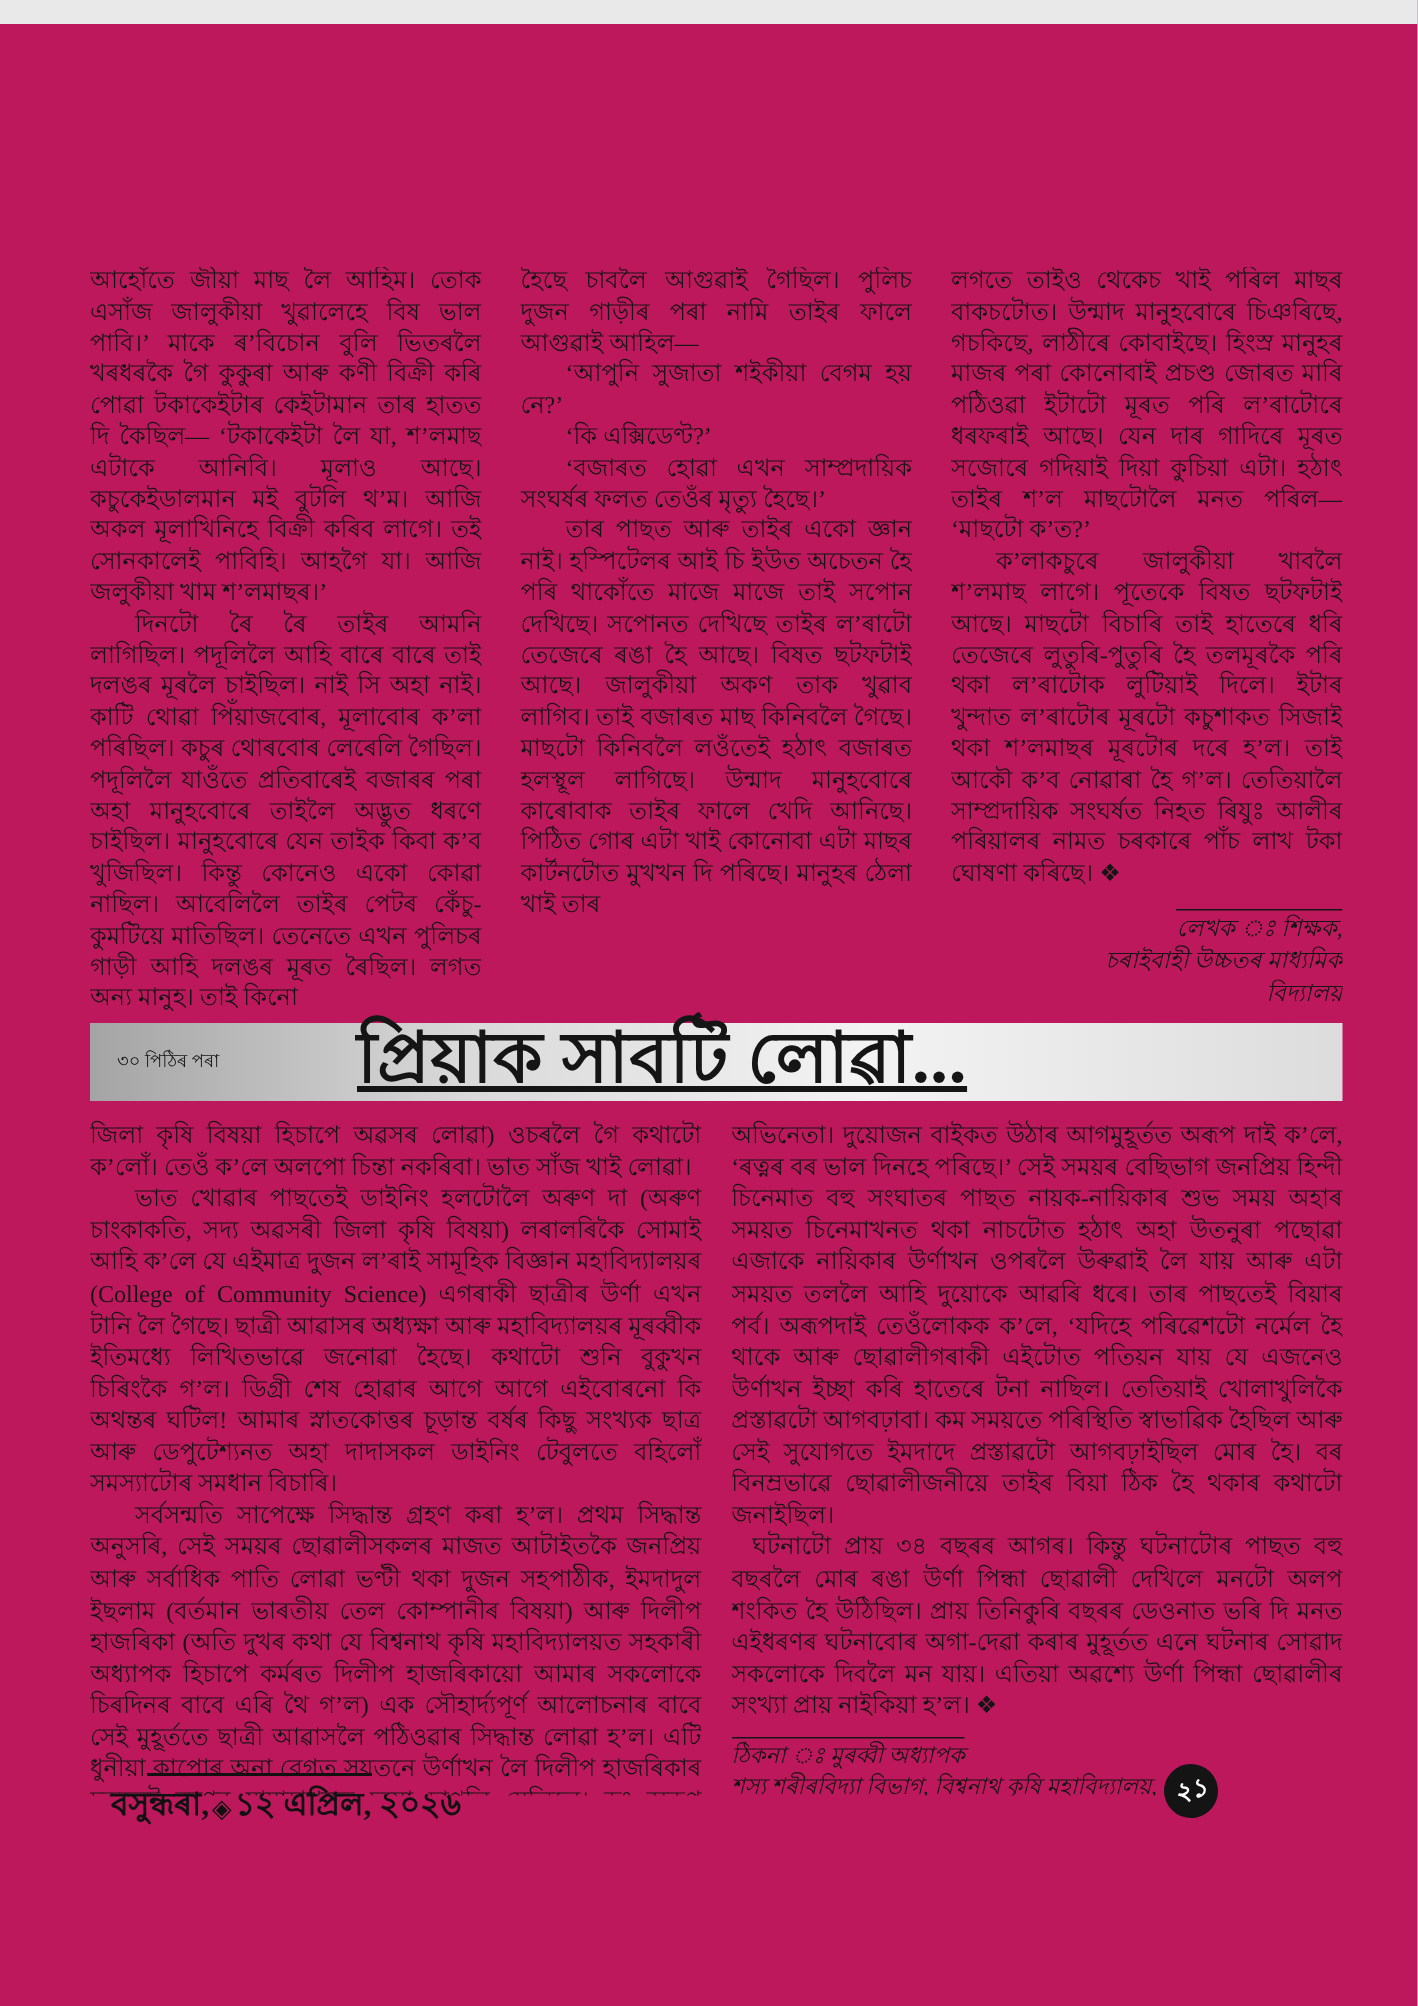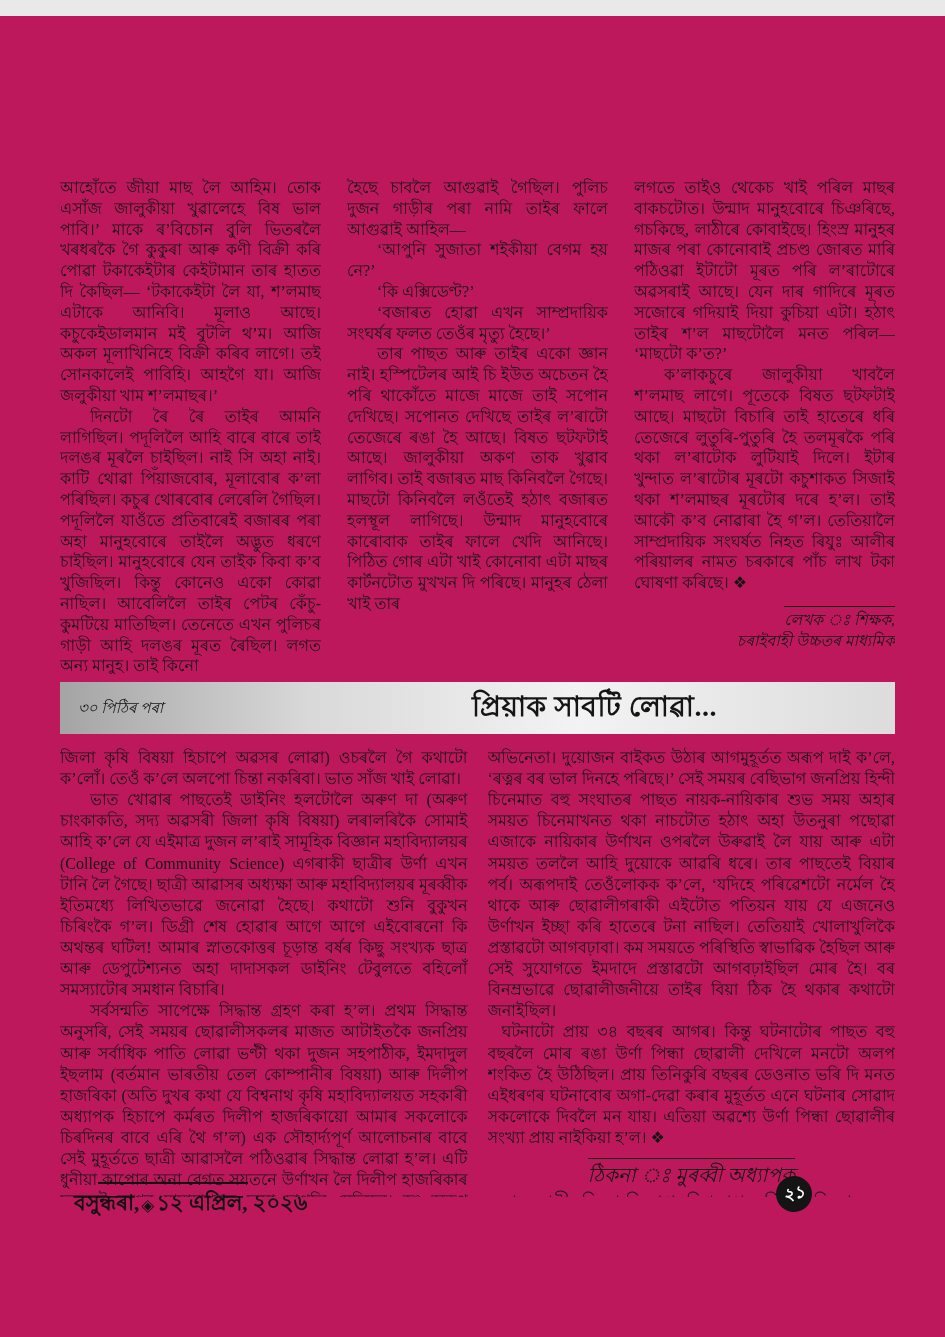--- a/index.html
+++ b/index.html
@@ -16,28 +16,28 @@
   p.ind{text-indent:30px;}
   p.ind-sm{text-indent:14px;}
   .byline{margin-top:12px;text-align:right;font-style:italic;font-size:15.5px;line-height:1.38;}
   .byline .overlined{display:inline-block;border-top:1.5px solid #151515;padding-top:2px;}
   
   .section-bar{
     margin-top:8px;height:52px;display:flex;align-items:center;
     background:linear-gradient(to right,#a4a4a4 0%,#d9d9d9 30%,#f3f3f3 62%,#dcdcdc 100%);
     padding:0 18px;box-sizing:border-box;
   }
-  .kicker{font-style:italic;font-size:15px;width:160px;flex:none;}
-  .bar-title{flex:1;text-align:right;font-weight:bold;font-size:28px;letter-spacing:.5px;}
+  .kicker{font-size:12px;width:160px;flex:none;}
+  .bar-title{flex:1;text-align:left;font-weight:bold;font-size:47px;letter-spacing:.5px;text-decoration:underline;}
   .bar-spacer{width:160px;flex:none;}
   
   .bottom-cols{display:flex;gap:20px;margin-top:13px;height:450px;overflow:hidden;}
   .bcol{flex:1;font-size:16px;line-height:1.32;text-align:justify;overflow:hidden;}
   .bcol p{margin:0;}
-  .address{margin-top:10px;text-align:center;font-style:italic;font-size:20px;line-height:1.42;}
+  .address{margin-top:10px;text-align:left;font-style:italic;font-size:15px;line-height:1.42;}
   .address .overlined{display:inline-block;border-top:1.5px solid #151515;padding-top:2px;}
   
   .footer{position:absolute;left:74px;top:1166px;font-weight:bold;font-size:21px;color:#111;}
   .footer-rule{width:150px;border-top:2.5px solid #111;margin-left:24px;margin-bottom:3px;}
   .footer-line{display:flex;align-items:center;gap:2px;}
   .orn{font-size:17px;position:relative;top:1px;}
   .page-badge{
     position:absolute;left:776px;top:1160px;width:36px;height:36px;border-radius:50%;
     background:#141414;color:#fff;display:flex;align-items:center;justify-content:center;
     font-size:17px;font-style:italic;font-weight:bold;transform:rotate(-12deg);
@@ -55,25 +55,26 @@
         <p class="ind">দিনটো ৰৈ ৰৈ তাইৰ আমনি লাগিছিল। পদূলিলৈ আহি বাৰে বাৰে তাই দলঙৰ মূৰলৈ চাইছিল। নাই সি অহা নাই। কাটি থোৱা পিঁয়াজবোৰ, মূলাবোৰ ক’লা পৰিছিল। কচুৰ থোৰবোৰ লেৰেলি গৈছিল। পদূলিলৈ যাওঁতে প্ৰতিবাৰেই বজাৰৰ পৰা অহা মানুহবোৰে তাইলৈ অদ্ভুত ধৰণে চাইছিল। মানুহবোৰে যেন তাইক কিবা ক’ব খুজিছিল। কিন্তু কোনেও একো কোৱা নাছিল। আবেলিলৈ তাইৰ পেটৰ কেঁচু-কুমটিয়ে মাতিছিল। তেনেতে এখন পুলিচৰ গাড়ী আহি দলঙৰ মূৰত ৰৈছিল। লগত অন্য মানুহ। তাই কিনো</p>
       </div>
       <div class="tcol">
         <p>হৈছে চাবলৈ আগুৱাই গৈছিল। পুলিচ দুজন গাড়ীৰ পৰা নামি তাইৰ ফালে আগুৱাই আহিল—</p>
         <p class="ind">‘আপুনি সুজাতা শইকীয়া বেগম হয় নে?’</p>
         <p class="ind">‘কি এক্সিডেণ্ট?’</p>
         <p class="ind">‘বজাৰত হোৱা এখন সাম্প্ৰদায়িক সংঘৰ্ষৰ ফলত তেওঁৰ মৃত্যু হৈছে।’</p>
         <p class="ind">তাৰ পাছত আৰু তাইৰ একো জ্ঞান নাই। হস্পিটেলৰ আই চি ইউত অচেতন হৈ পৰি থাকোঁতে মাজে মাজে তাই সপোন দেখিছে। সপোনত দেখিছে তাইৰ ল’ৰাটো তেজেৰে ৰঙা হৈ আছে। বিষত ছটফটাই আছে। জালুকীয়া অকণ তাক খুৱাব লাগিব। তাই বজাৰত মাছ কিনিবলৈ গৈছে। মাছটো কিনিবলৈ লওঁতেই হঠাৎ বজাৰত হলস্থূল লাগিছে। উন্মাদ মানুহবোৰে কাৰোবাক তাইৰ ফালে খেদি আনিছে। পিঠিত গোৰ এটা খাই কোনোবা এটা মাছৰ কাৰ্টনটোত মুখখন দি পৰিছে। মানুহৰ ঠেলা খাই তাৰ</p>
       </div>
       <div class="tcol">
-        <p>লগতে তাইও থেকেচ খাই পৰিল মাছৰ বাকচটোত। উন্মাদ মানুহবোৰে চিঞৰিছে, গচকিছে, লাঠীৰে কোবাইছে। হিংস্ৰ মানুহৰ মাজৰ পৰা কোনোবাই প্ৰচণ্ড জোৰত মাৰি পঠিওৱা ইটাটো মূৰত পৰি ল’ৰাটোৰে অৱসৰাই আছে। যেন দাৰ গাদিৰে মূৰত সজোৰে গদিয়াই দিয়া কুচিয়া এটা। হঠাৎ তাইৰ শ’ল মাছটোলৈ মনত পৰিল— ‘মাছটো ক’ত?’</p>
+        <p>লগতে তাইও থেকেচ খাই পৰিল মাছৰ বাকচটোত। উন্মাদ মানুহবোৰে চিঞৰিছে, গচকিছে, লাঠীৰে কোবাইছে। হিংস্ৰ মানুহৰ মাজৰ পৰা কোনোবাই প্ৰচণ্ড জোৰত মাৰি পঠিওৱা ইটাটো মূৰত পৰি ল’ৰাটোৰে ধৰফৰাই আছে। যেন দাৰ গাদিৰে মূৰত সজোৰে গদিয়াই দিয়া কুচিয়া এটা। হঠাৎ তাইৰ শ’ল মাছটোলৈ মনত পৰিল— ‘মাছটো ক’ত?’</p>
         <p class="ind">ক’লাকচুৰে জালুকীয়া খাবলৈ শ’লমাছ লাগে। পূতেকে বিষত ছটফটাই আছে। মাছটো বিচাৰি তাই হাতেৰে ধৰি তেজেৰে লুতুৰি-পুতুৰি হৈ তলমূৰকৈ পৰি থকা ল’ৰাটোক লুটিয়াই দিলে। ইটাৰ খুন্দাত ল’ৰাটোৰ মূৰটো কচুশাকত সিজাই থকা শ’লমাছৰ মূৰটোৰ দৰে হ’ল। তাই আকৌ ক’ব নোৱাৰা হৈ গ’ল। তেতিয়ালৈ সাম্প্ৰদায়িক সংঘৰ্ষত নিহত ৰিযুঃ আলীৰ পৰিয়ালৰ নামত চৰকাৰে পাঁচ লাখ টকা ঘোষণা কৰিছে। ❖</p>
         <div class="byline">
           <div><span class="overlined">লেখক ঃ শিক্ষক,</span></div>
           <div>চৰাইবাহী উচ্চতৰ মাধ্যমিক</div>
+          <div>বিদ্যালয়</div>
           <div>
             
             
           </div>
         </div>
       </div>
     </section>
 
     <div class="section-bar">
       <span class="kicker">৩০ পিঠিৰ পৰা</span>

